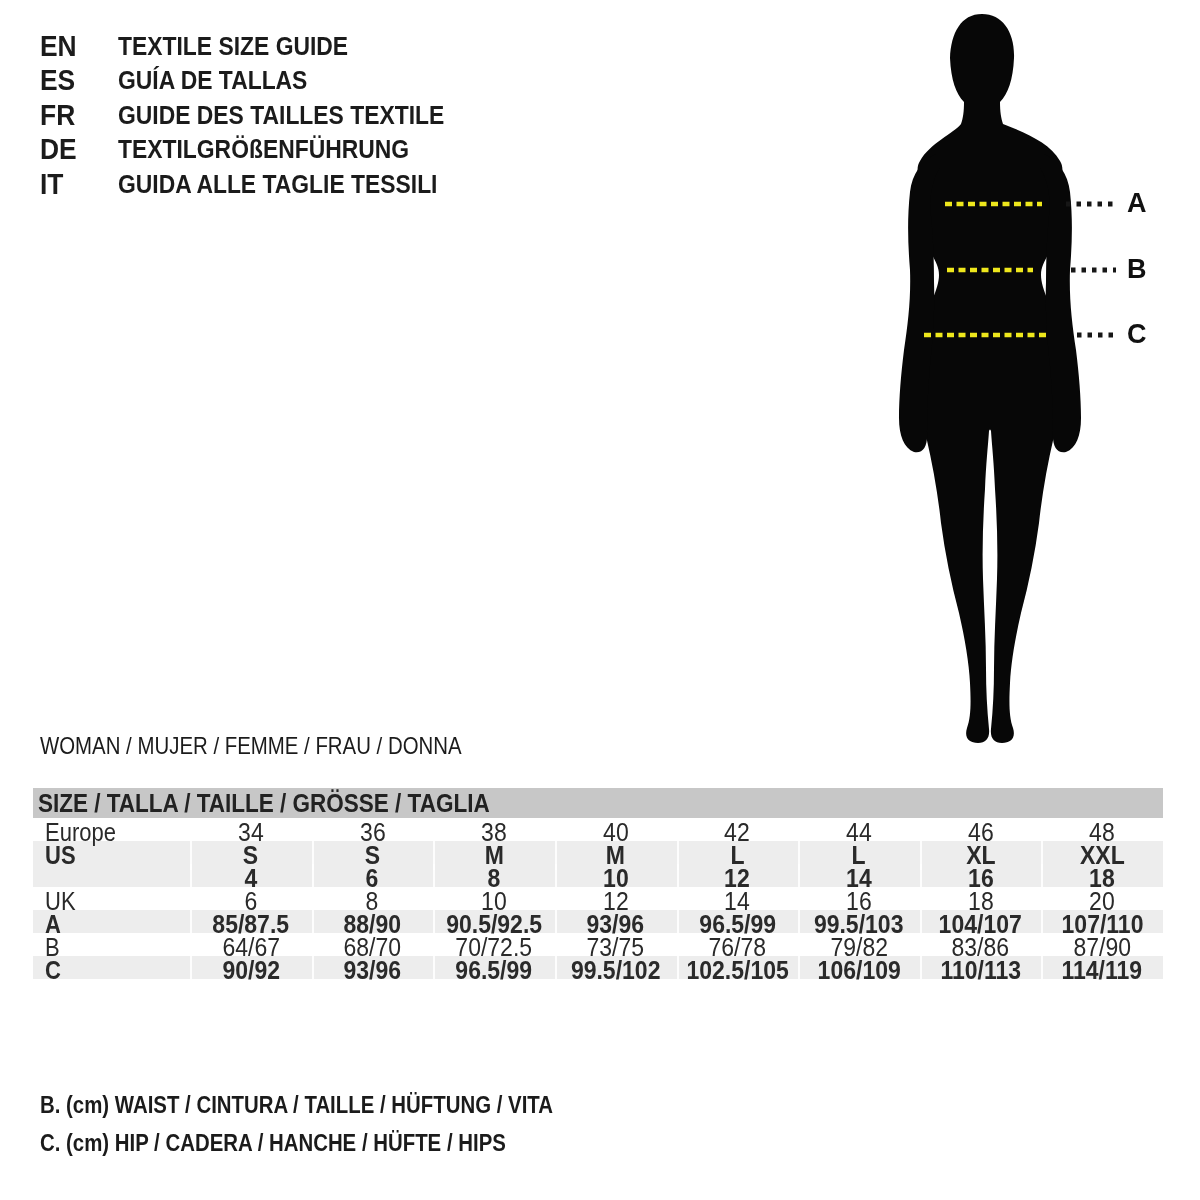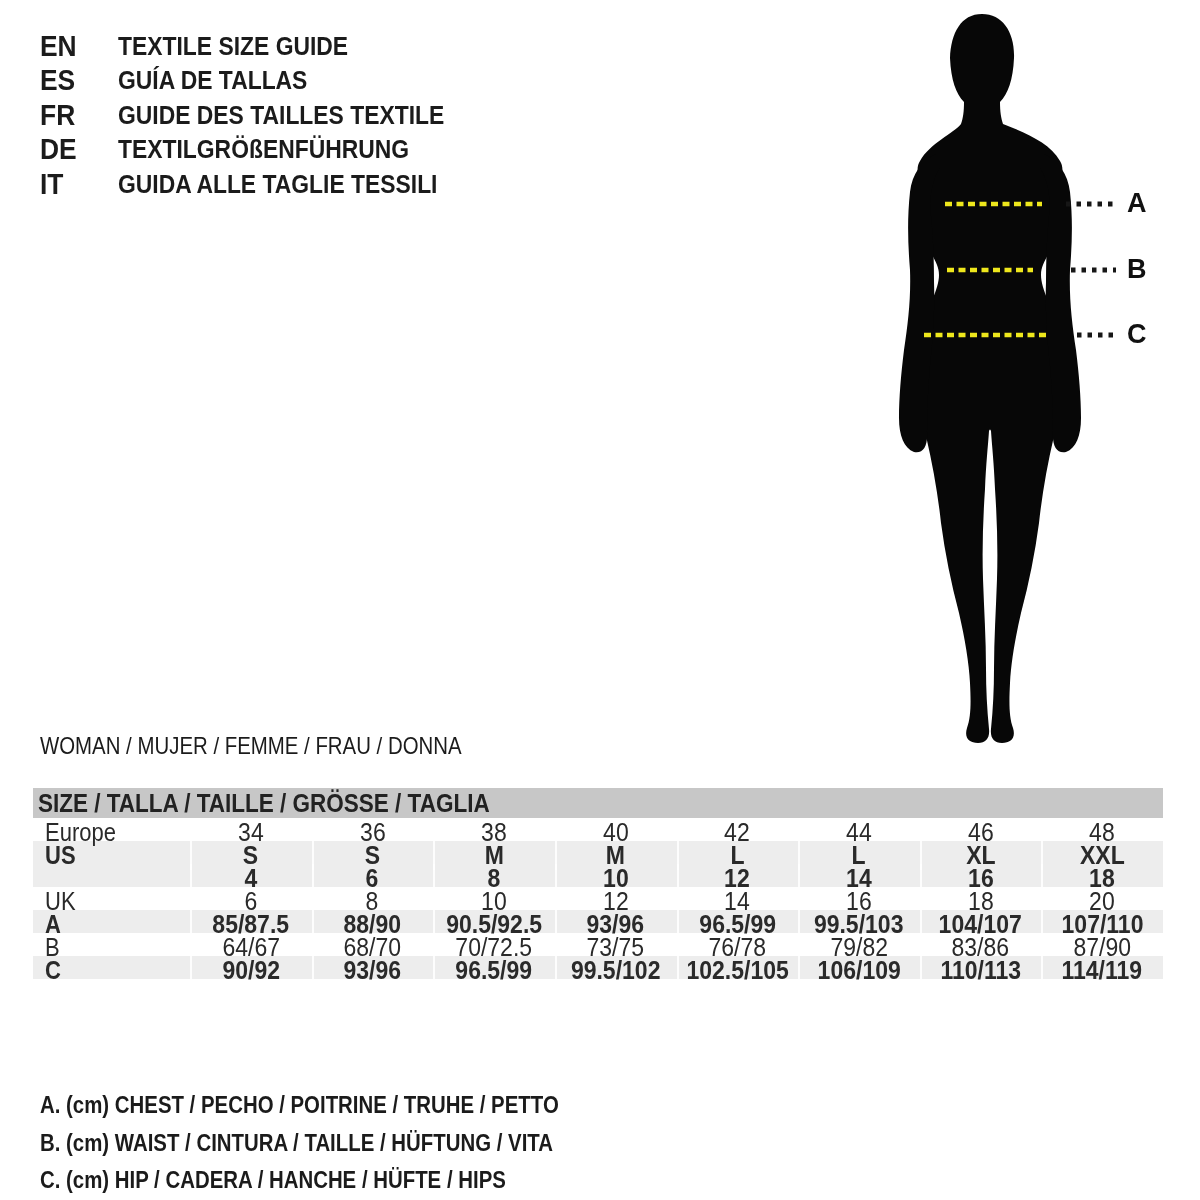--- a/index.html
+++ b/index.html
@@ -239,23 +239,20 @@
       <div class="t-cell val"><span class="condC">99.5/102</span></div>
       <div class="t-cell val"><span class="condC">102.5/105</span></div>
       <div class="t-cell val"><span class="condC">106/109</span></div>
       <div class="t-cell val"><span class="condC">110/113</span></div>
       <div class="t-cell val"><span class="condC">114/119</span></div>
     </div>
   </div>
 
   <div class="legend">
     <div class="legend-row">
-      <span class="cond" style="transform:scaleX(0.85);">A. (cm) CHEST / PECHO / POITRINE / TRUHE / PETTO</span>
-    </div>
-    <div class="legend-row">
       <span class="cond" style="transform:scaleX(0.85);">B. (cm) WAIST / CINTURA / TAILLE / HÜFTUNG / VITA</span>
     </div>
     <div class="legend-row">
       <span class="cond" style="transform:scaleX(0.85);">C. (cm) HIP / CADERA / HANCHE / HÜFTE / HIPS</span>
     </div>
   </div>
 
 </div>
 
 </body></html>

